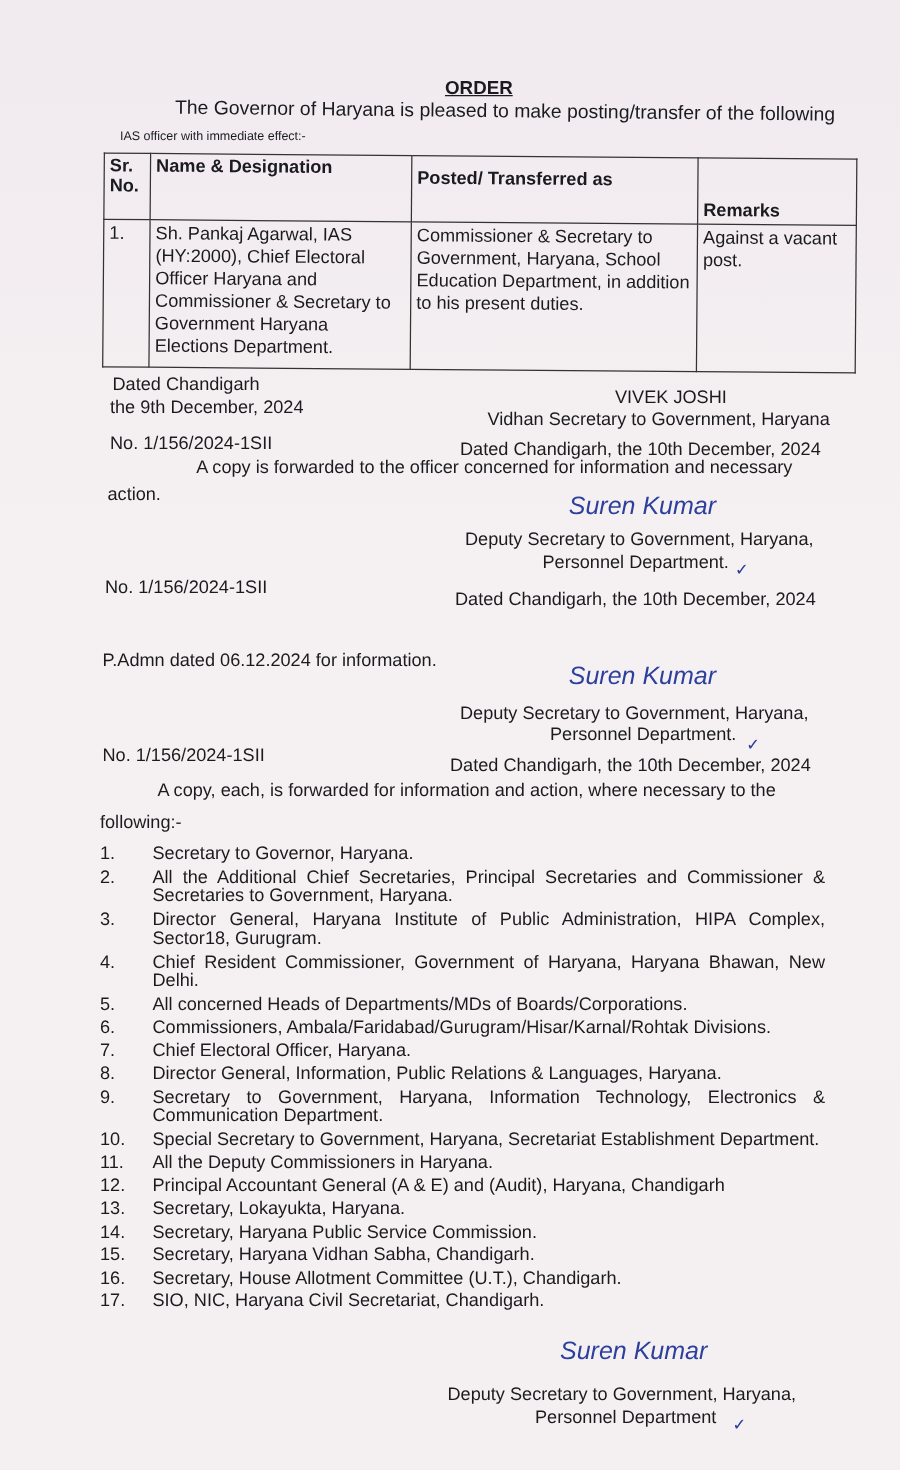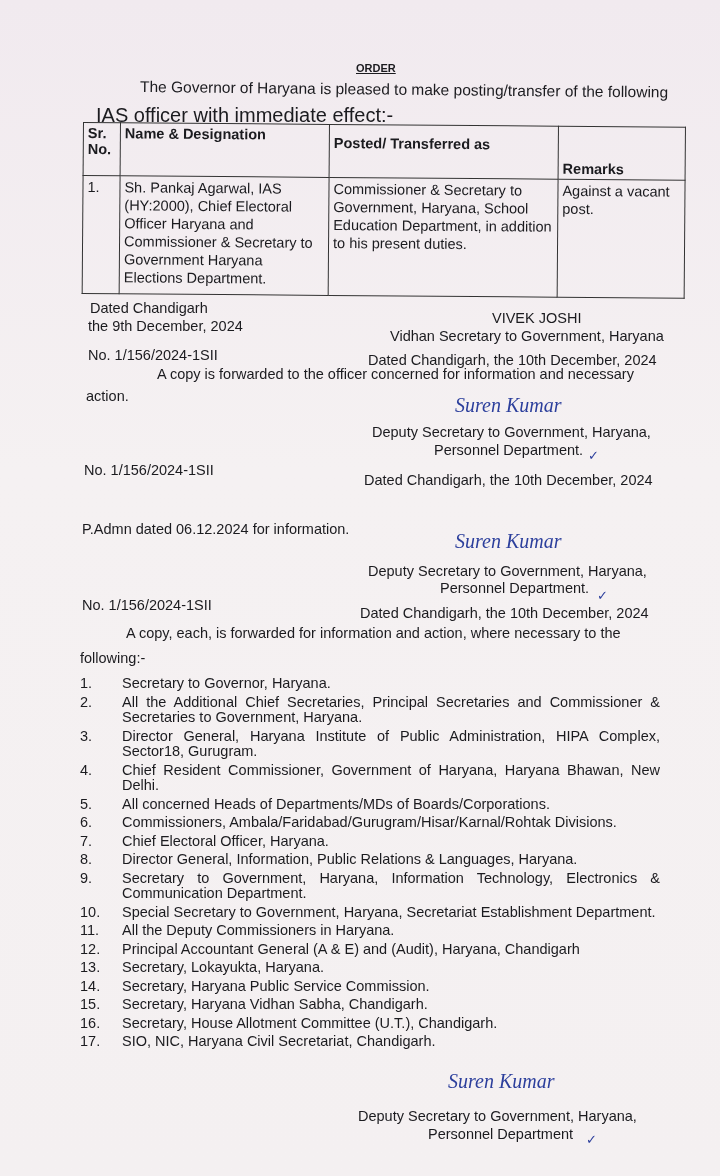--- a/index.html
+++ b/index.html
@@ -6,32 +6,32 @@
   body {
     width:720px; height:1176px; overflow:hidden;
     background:#f3eef1;
     font-family:"Liberation Sans", sans-serif;
     color:#1b1b1f;
     position:relative;
   }
   .page { position:absolute; left:0; top:0; width:720px; height:1176px;
     background:linear-gradient(180deg,#f1eaef 0%,#f5f1f2 40%,#f4f0f1 100%); }
   .abs { position:absolute; white-space:nowrap; }
-  .title { left:356px; top:62px; font-size:11px; font-weight:bold; text-decoration:underline; }
+  .title { left:356px; top:62px; font-size:15px; font-weight:bold; text-decoration:underline; }
   .intro1 { left:140px; top:78px; font-size:15.5px; transform:rotate(0.6deg); transform-origin:left; }
-  .intro2 { left:96px; top:104px; font-size:20px; }
+  .intro2 { left:96px; top:104px; font-size:10px; }
   table.order { position:absolute; left:83px; top:122px; width:603px;
     border-collapse:collapse; font-size:14.5px; transform:rotate(0.45deg); transform-origin:left top; }
   table.order td, table.order th { border:1.3px solid #333; vertical-align:top; padding:2px 4px; text-align:left; }
   table.order th { font-weight:bold; line-height:16px; }
   table.order td { line-height:18px; }
   .c1 { width:28px; } .c2 { width:200px; } .c3 { width:220px; }
   .just { text-align:justify; text-align-last:left; }
   .fs14 { font-size:14.5px; }
-  .sig { font-family:Liberation Serif, serif; font-style:italic; color:#2c3f9c; font-size:20px; }
+  .sig { font-family:Liberation Sans, sans-serif; font-style:italic; color:#2c3f9c; font-size:20px; }
   .tick { color:#2c3f9c; font-size:13px; }
   ol.list { position:absolute; left:80px; top:676px; width:580px; margin:0; padding:0; list-style:none; font-size:14.5px; }
   ol.list li { display:flex; line-height:15.5px; margin-bottom:3px; }
   ol.list li .n { width:42px; flex:none; }
   ol.list li .t { flex:1; text-align:justify; text-align-last:left; }
 </style>
 </head>
 <body>
 
 <div class="page">

